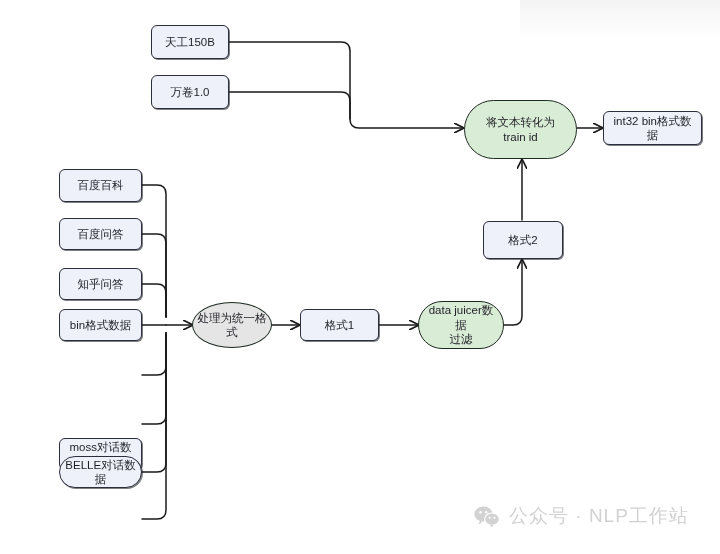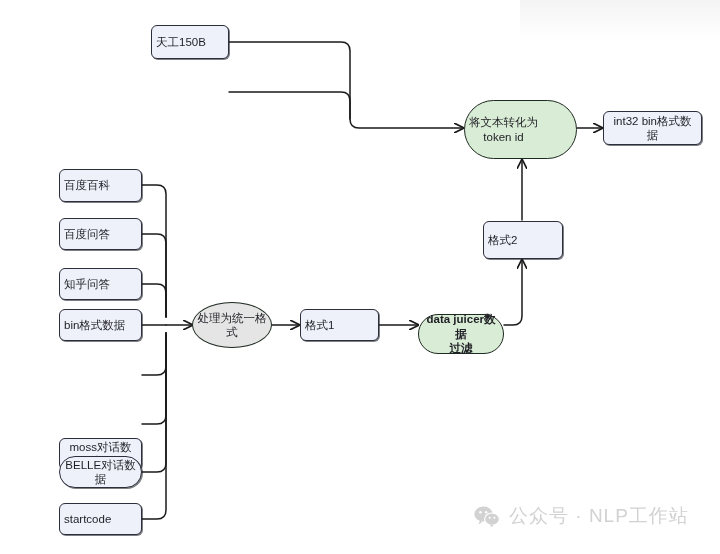--- a/index.html
+++ b/index.html
@@ -12,21 +12,21 @@
   #canvas{position:relative;width:720px;height:554px;background:#fff;}
   #topglow{
     position:absolute;left:520px;top:0;width:200px;height:40px;
     background:linear-gradient(180deg,#f4f4f5 0%,#fafafa 55%,#ffffff 100%);
     pointer-events:none;
   }
   svg#edges{position:absolute;left:0;top:0;width:720px;height:554px;}
 
   .node{
     position:absolute;box-sizing:border-box;
-    display:flex;align-items:center;justify-content:flex-start;text-align:center;
+    display:flex;align-items:center;justify-content:center;text-align:center;
     color:#1f1f25;line-height:1.25;
     font-size:11.5px;
     padding:2px 4px;
   }
   .rect{
     background:#eef1fa;
     border:1.6px solid #2b2f3c;
     border-radius:6px;
     box-shadow:1px 1px 0 rgba(20,22,30,.55);
   }
@@ -82,59 +82,59 @@
       <path d="M379,325 H418" marker-end="url(#arrow)"></path>
       <path d="M504,325 H513 Q522,325 522,316 V260" marker-end="url(#arrow)"></path>
       <path d="M522,220 V160" marker-end="url(#arrow)"></path>
       <path d="M577,128 H602" marker-end="url(#arrow)"></path>
     </g>
   </svg>
 
   <div class="node rect" style="left:151px;top:25px;width:78px;height:34px;">
     <span>天工150B</span>
   </div>
+  <div class="node rect" style="left:151px;top:75px;width:78px;height:34px;">
+    <span>万卷1.0</span>
+  </div>
 
   <div class="node rect" style="left:59px;top:169px;width:83px;height:33px;">
     <span>百度百科</span>
   </div>
   <div class="node rect" style="left:59px;top:268px;width:83px;height:32px;">
     <span>知乎问答</span>
   </div>
   <div class="node rect" style="left:59px;top:218px;width:83px;height:32px;">
     <span>百度问答</span>
   </div>
   <div class="node rect" style="left:59px;top:309px;width:83px;height:32px;">
     <span>bin格式数据</span>
   </div>
   <div class="node rect" style="left:59px;top:408px;width:83px;height:32px;margin-top:30px;">
     <span>moss对话数据</span>
   </div>
   <div class="node rect" style="left:59px;top:456px;width:83px;height:32px;border-radius:16px;">
     <span>BELLE对话数据</span>
   </div>
-  <div class="node rect" style="left:59px;top:503px;width:83px;height:32px;">
-    <span>startcode</span>
-  </div>
 
   <div class="node ellipse" style="left:192px;top:302px;width:80px;height:46px;">
     <span>处理为统一格式</span>
   </div>
   <div class="node rect" style="left:300px;top:309px;width:79px;height:32px;">
     <span>格式1</span>
   </div>
-  <div class="node stadium" style="left:418px;top:314px;width:86px;height:40px;font-weight:bold;">
+  <div class="node stadium" style="left:418px;top:301px;width:86px;height:48px;">
     <span>data juicer数据
 过滤</span>
   </div>
   <div class="node rect" style="left:483px;top:221px;width:80px;height:38px;">
     <span>格式2</span>
   </div>
   <div class="node stadium" style="left:464px;top:100px;width:113px;height:59px;">
     <span>将文本转化为
-token id</span>
+train id</span>
   </div>
   <div class="node rect" style="left:603px;top:111px;width:99px;height:34px;">
     <span>int32 bin格式数据</span>
   </div>
 
   <div id="watermark">
     <svg width="26" height="21" viewBox="0 0 26 21">
       <ellipse cx="9.5" cy="8" rx="9.2" ry="7.6" fill="#d2d2d2"></ellipse>
       <path d="M6 14.8 L4.2 18.6 L8.6 16.1 Z" fill="#d2d2d2"></path>
       <ellipse cx="18" cy="13.2" rx="7.4" ry="6.2" fill="#d2d2d2" stroke="#ffffff" stroke-width="1.2"></ellipse>

